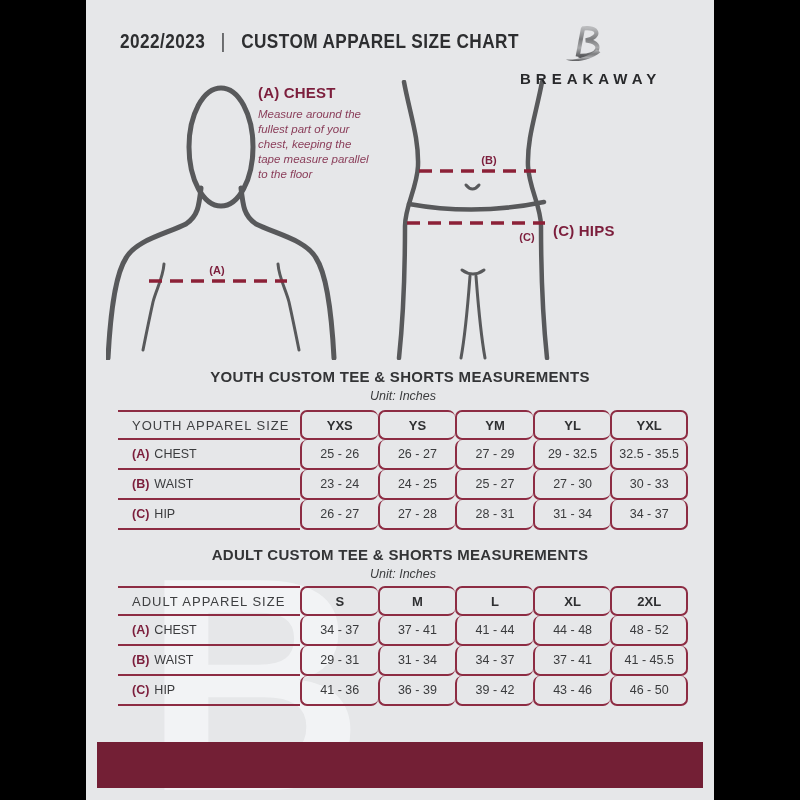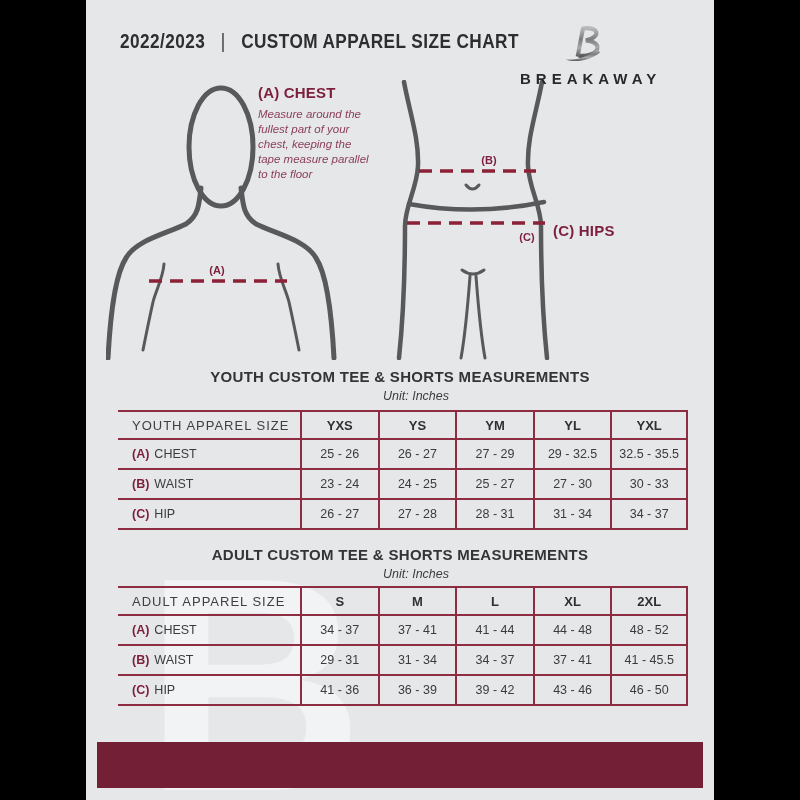--- a/index.html
+++ b/index.html
@@ -32,31 +32,31 @@
   .sec-a{position:absolute;left:172px;top:84px;width:115px;z-index:1;}
   .sec-b{position:absolute;left:467px;top:84px;width:122px;z-index:1;}
   .sec-c{position:absolute;left:467px;top:222px;width:128px;z-index:1;}
   .fig{position:absolute;z-index:1;}
   .fig1{left:20px;top:80px;}
   .fig2{left:300px;top:80px;}
 
   
   .tbl-title{position:absolute;left:0;width:100%;text-align:center;font-weight:bold;
     font-size:15px;letter-spacing:.3px;color:var(--dark);z-index:2;}
-  .tbl-unit{position:absolute;left:16px;width:100%;text-align:center;font-style:italic;
+  .tbl-unit{position:absolute;left:3px;width:100%;text-align:center;font-style:italic;
     font-size:12.5px;color:#3c3d3f;z-index:2;}
   .size-table{position:absolute;left:32px;width:570px;display:grid;
     grid-template-columns:182px repeat(5,1fr);z-index:2;}
   .cell{height:30px;display:flex;align-items:center;justify-content:center;
     border-bottom:2px solid var(--tborder);font-size:12.5px;color:#3a3b3d;}
   .cell.hdr{border-top:2px solid var(--tborder);}
   .cell.szhead{font-weight:bold;font-size:13px;color:#2f3032;}
   .cell.lbl{justify-content:flex-start;padding-left:14px;}
   .cell.colhead-label{font-size:13px;letter-spacing:1px;color:#3f4042;}
-  .cell.vl{border-left:2px solid var(--tborder);}
+  .cell.vl{border-left:2px solid var(--tborder);border-radius:7px;}
   .cell.vr{border-right:2px solid var(--tborder);}
   .pfx{font-weight:bold;color:var(--maroon);margin-right:5px;}
 
   
   .watermark{position:absolute;left:58px;top:532px;z-index:0;font-weight:bold;
     font-size:305px;line-height:1;color:rgba(250,251,253,.6);letter-spacing:-6px;}
   .bottom-bar{position:absolute;left:11px;top:742px;width:606px;height:46px;
     background:var(--bar);z-index:3;}
   svg text{font-family:"Liberation Sans",sans-serif;}
 </style>

